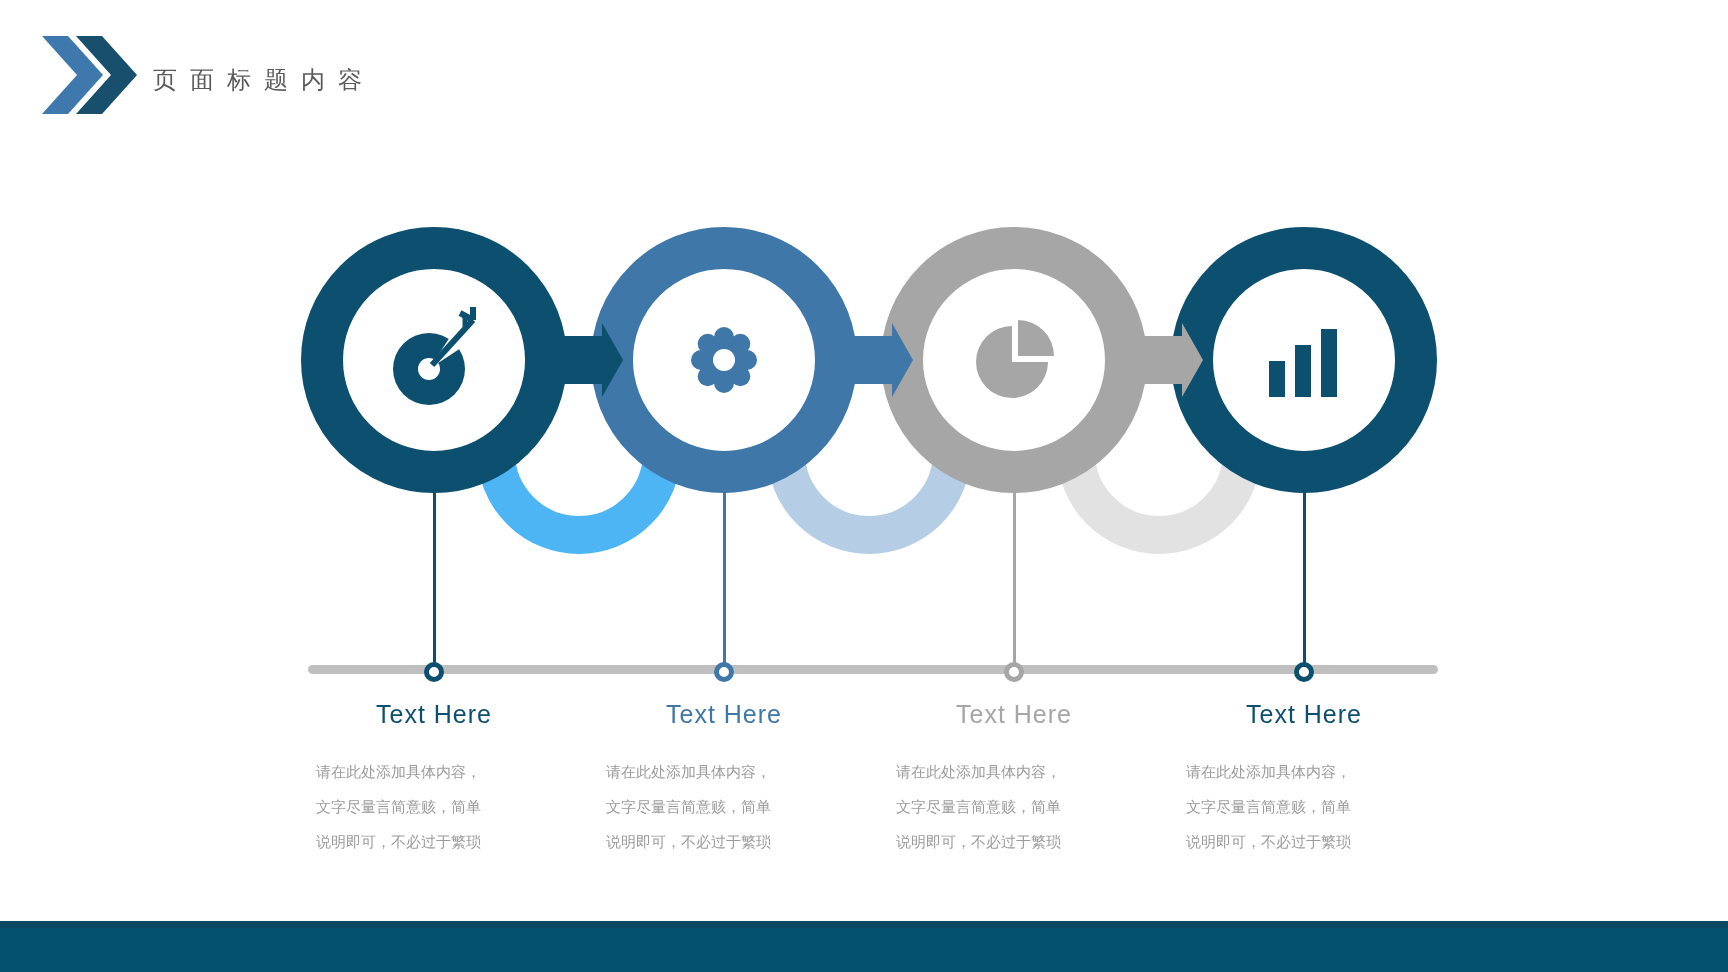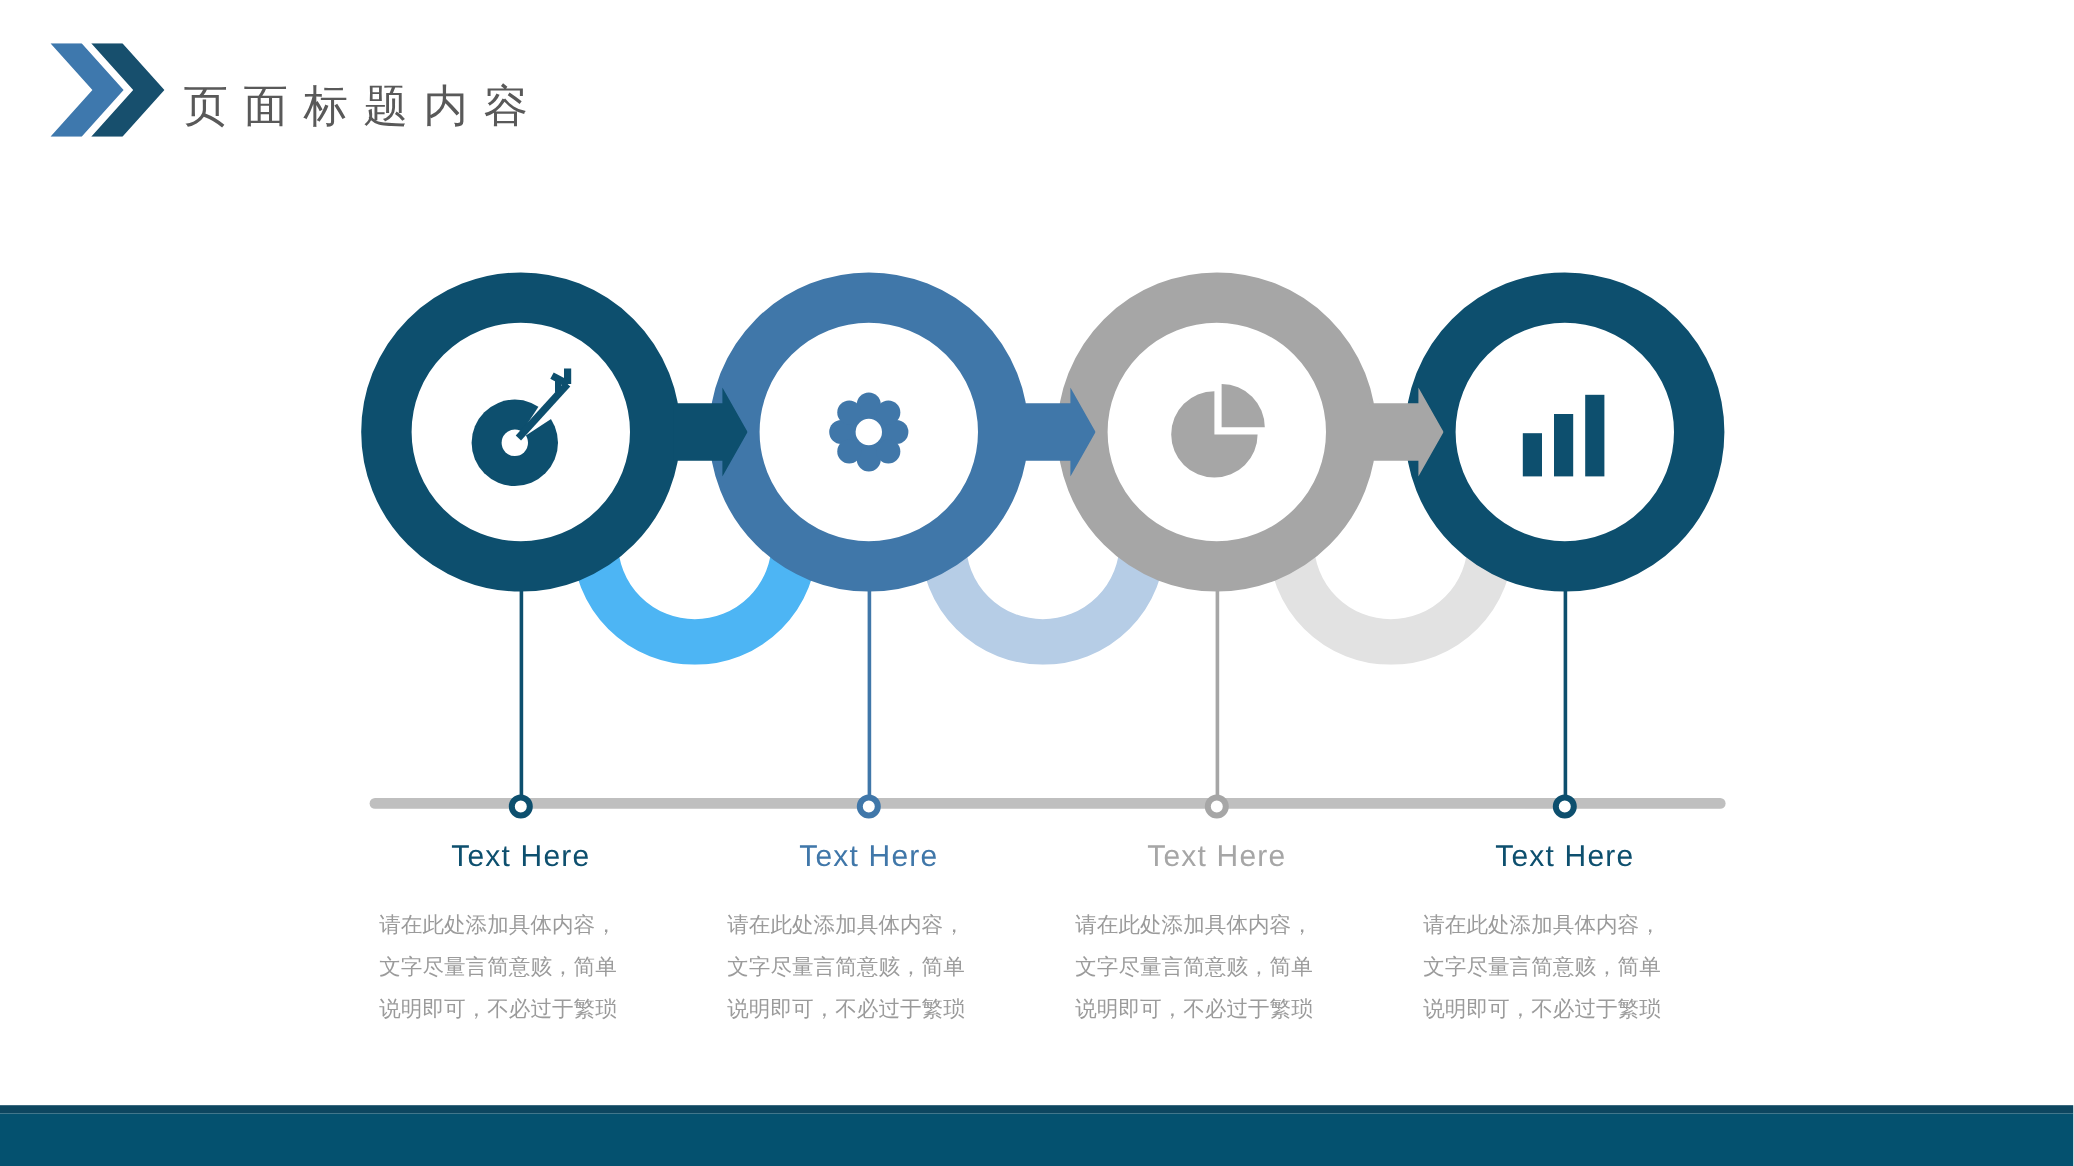--- a/index.html
+++ b/index.html
@@ -5,21 +5,21 @@
   html,body{margin:0;padding:0;background:#fff;}
   .slide{
     position:relative;width:1728px;height:972px;background:#ffffff;
     overflow:hidden;font-family:"Liberation Sans", sans-serif;
   }
   
   .logo{position:absolute;left:42px;top:36px;}
   .page-title{
     position:absolute;left:153px;top:64px;
     font-family:"Liberation Serif", serif;
-    font-size:37px;letter-spacing:13px;color:var(--title-text);
+    font-size:24px;letter-spacing:13px;color:var(--title-text);
     white-space:nowrap;
   }
   
   .ring{
     position:absolute;width:182px;height:182px;border-radius:50%;
     background:#fff;border:42px solid var(--navy);z-index:2;top:227px;
   }
   .ring.r-blue{border-color:var(--blue);}
   .ring.r-gray{border-color:var(--gray);}
   .half-ring{
@@ -47,21 +47,21 @@
   .node.n-gray{border-color:var(--gray);}
   
   .step-label{
     position:absolute;top:700px;width:260px;text-align:center;
     font-size:25px;font-weight:normal;color:var(--navy);letter-spacing:1px;
   }
   .step-label.l-blue{color:var(--blue);}
   .step-label.l-gray{color:var(--gray);}
   .step-desc{
     position:absolute;top:754px;width:250px;text-align:left;
-    font-size:18px;line-height:35px;color:var(--body-text);
+    font-size:15px;line-height:35px;color:var(--body-text);
   }
   
   .footer-line{position:absolute;left:0;top:921px;width:1728px;height:7px;background:var(--footer-top);}
   .footer-bar{position:absolute;left:0;top:928px;width:1728px;height:44px;background:var(--footer-main);}
 </style>
 </head>
 <body>
 
 <div class="slide">
 

